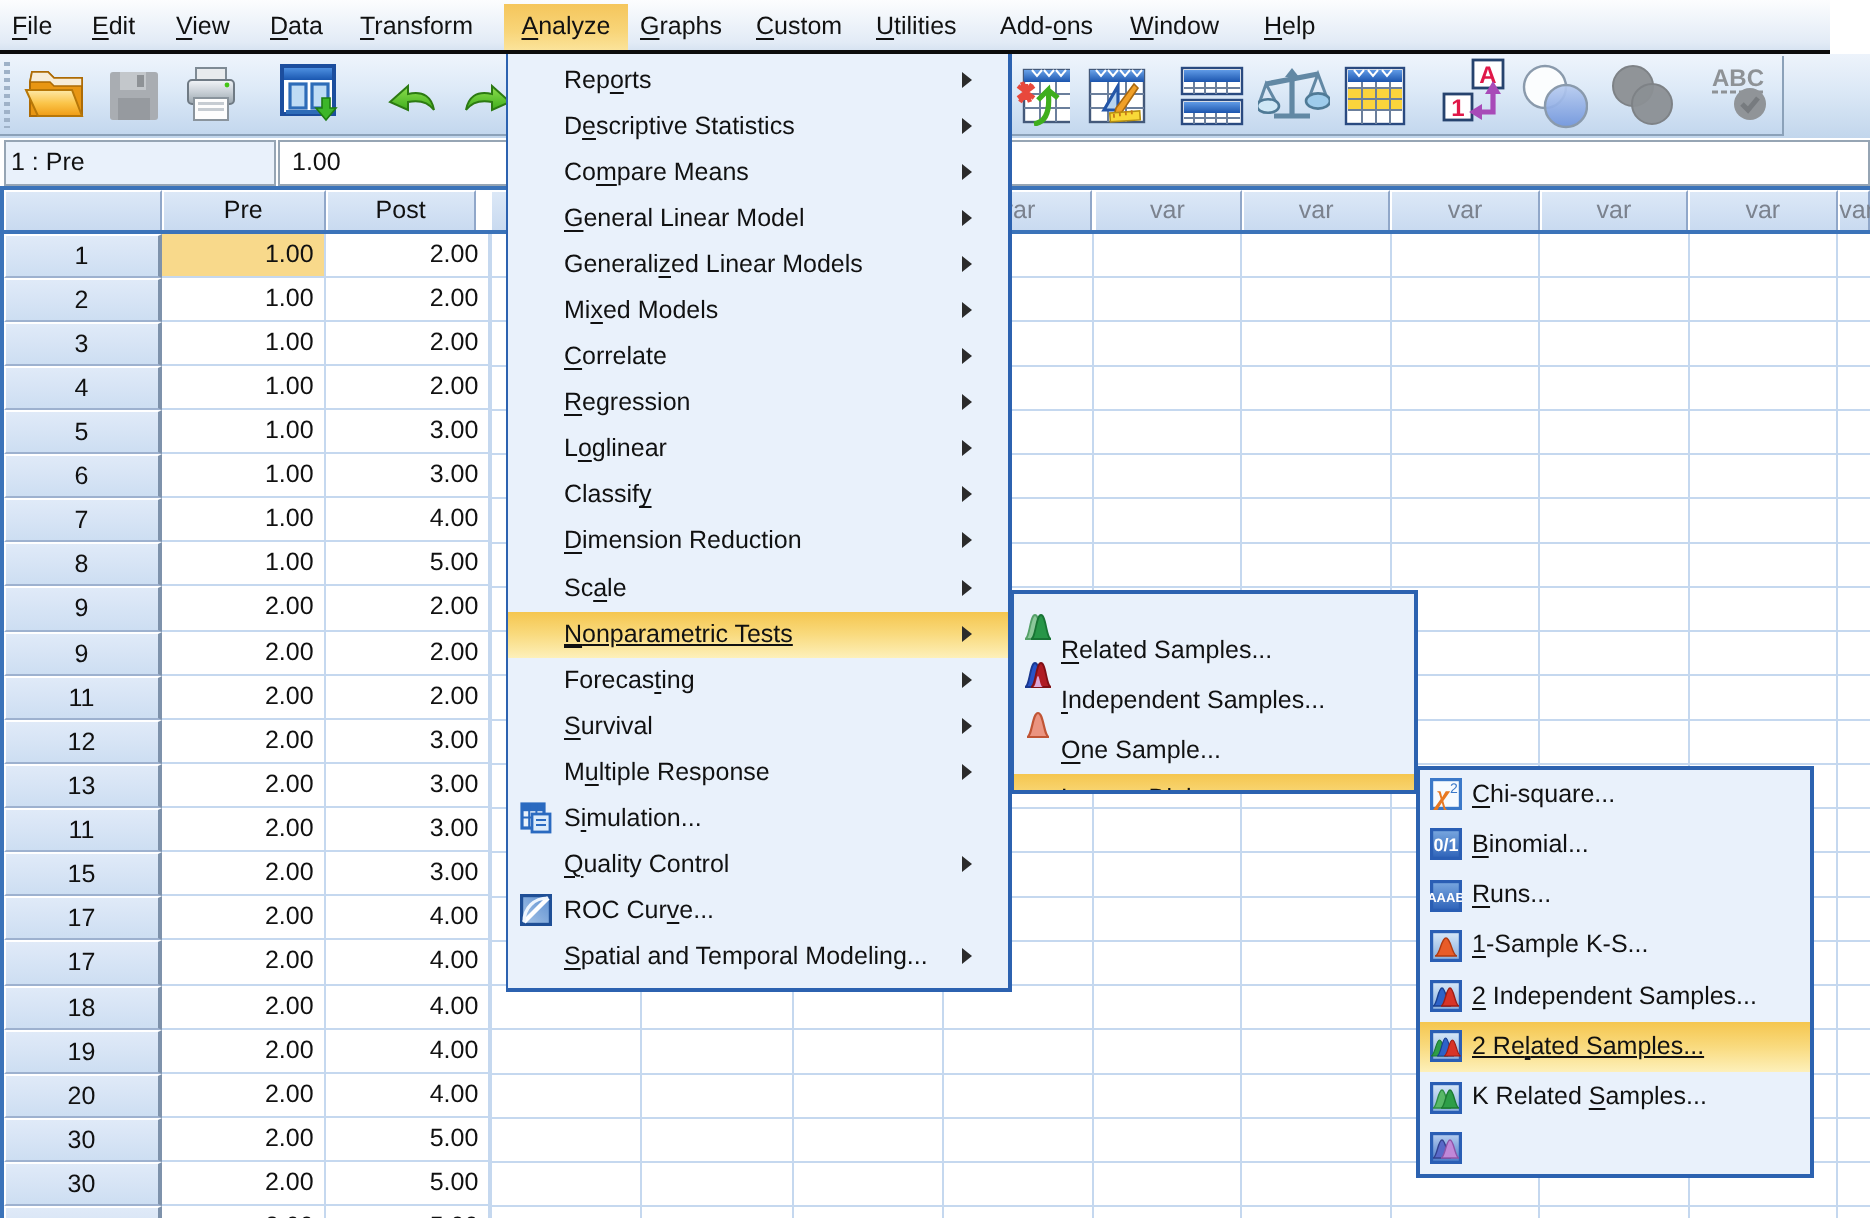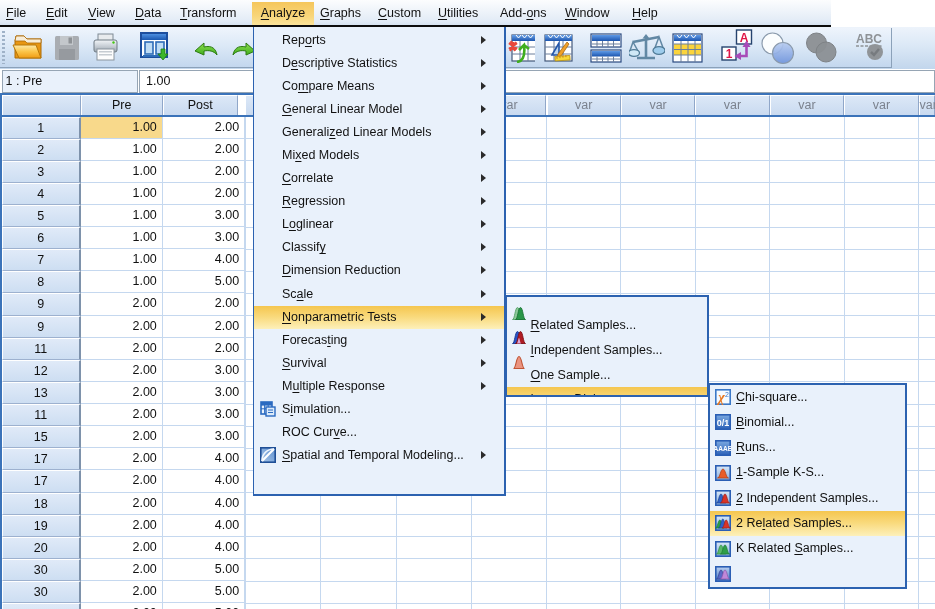--- a/index.html
+++ b/index.html
@@ -1,21 +1,21 @@
 <!DOCTYPE html>
 <html><head><meta charset="utf-8">
 <style>
 * { margin:0; padding:0; box-sizing:border-box; }
 html,body { width:935px; height:609px; overflow:hidden; }
 body { font-family:"Liberation Sans",sans-serif; font-size:12.5px; color:#111; }
 #app { position:relative; width:935px; height:609px; background:#fff; overflow:hidden; }
 .abs { position:absolute; }
 
 
-#menubar { position:absolute; left:0; top:0; width:831px; height:27px;
+#menubar { position:absolute; left:0; top:0; width:915px; height:27px;
   background:linear-gradient(#fcfdfe,#e2ebf6 85%,#d7e3f1); border-bottom:2px solid #0c0c0c; }
 .mi { position:absolute; top:1px; height:25px; line-height:25px; white-space:nowrap; }
 #mi-analyze { left:252px; top:2px; width:62px; height:23px; line-height:23px; text-align:center;
   background:linear-gradient(#f5c65c,#f8d579 60%,#fbe39a); }
 
 
 #toolbar { position:absolute; left:0; top:27px; width:935px; height:42px;
   background:linear-gradient(#edf3fb,#dbe8f6 45%,#c2d6ec); }
 #tbpanel { position:absolute; left:0; top:1px; width:892px; height:40px;
   border-right:1px solid #8ba1b9; border-bottom:1px solid #8ba1b9;
@@ -50,21 +50,21 @@
   background:repeating-linear-gradient(to bottom,#ffffff 0 21.12px,#c5d8ef 21.12px 22.12px); }
 
 
 .popup { position:absolute; background:#e9f1fb; border:2px solid #2c62b0; overflow:hidden; }
 #mm { left:252.5px; top:27px; width:253px; height:468.5px; border-width:0 2px 2px 1.5px; padding-top:2px; }
 .mrow { position:relative; height:23.05px; line-height:23.05px; padding-left:28.5px; white-space:nowrap; }
 #sm1 { left:504.5px; top:295px; width:204.5px; height:102px; padding-top:16px; }
 #sm1 .mrow { height:24.75px; line-height:24.75px; padding-left:24px; }
 #sm2 { left:708px; top:382.5px; width:198.5px; height:206px; }
 #sm2 .mrow { height:25.25px; line-height:25.25px; padding-left:26px; }
-.hl { background:linear-gradient(#f5c64f,#f9da7d 48%,#fdf0ba); }
+.hl { background:linear-gradient(#f5c64f,#f9da7d 48%,#fdf0ba);text-decoration:underline; }
 .arr:after { content:""; position:absolute; right:17.5px; top:50%; margin-top:-4.5px;
   border-left:5.5px solid #2b2b2b; border-top:4.5px solid transparent; border-bottom:4.5px solid transparent; }
 #sm1 .arr:after { right:18px; }
 .micon { position:absolute; }
 u { text-decoration-thickness:1px; text-underline-offset:2px; }
 </style></head><body>
 <div id="app">
 
 <div id="menubar">
 <span class="mi" style="left:6px"><u>F</u>ile</span>
@@ -349,20 +349,21 @@
 <div class="mrow arr"><u>R</u>egression</div>
 <div class="mrow arr">L<u>o</u>glinear</div>
 <div class="mrow arr">Classif<u>y</u></div>
 <div class="mrow arr"><u>D</u>imension Reduction</div>
 <div class="mrow arr">Sc<u>a</u>le</div>
 <div class="mrow arr hl"><u>N</u>onparametric Tests</div>
 <div class="mrow arr">Forecas<u>t</u>ing</div>
 <div class="mrow arr"><u>S</u>urvival</div>
 <div class="mrow arr">M<u>u</u>ltiple Response</div>
 <div class="mrow">S<u>i</u>mulation...</div>
+<div class="mrow arr"><u>Q</u>uality Control</div>
 <div class="mrow">ROC Cur<u>v</u>e...</div>
 <div class="mrow arr"><u>S</u>patial and Temporal Modeling...</div>
 <svg class="micon" style="left:6px;top:373.8px" width="16" height="16" viewBox="0 0 16 16">
 <rect x="1" y="1" width="11" height="12" fill="#eaf2fb" stroke="#2a6ac0" stroke-width="1.6"></rect>
 <rect x="1" y="1" width="11" height="3.6" fill="#2a6ac0"></rect>
 <path d="M4.6 1 V13 M8.2 1 V13 M1 7.8 H12" stroke="#2a6ac0" stroke-width="1"></path>
 <rect x="6" y="6" width="9" height="9" fill="#dcebfa" stroke="#2a6ac0" stroke-width="1.4"></rect>
 <path d="M8 9 h5 M8 11.5 h5" stroke="#2a6ac0" stroke-width="1"></path>
 </svg>
 <svg class="micon" style="left:6px;top:419.9px" width="16" height="16" viewBox="0 0 16 16">

